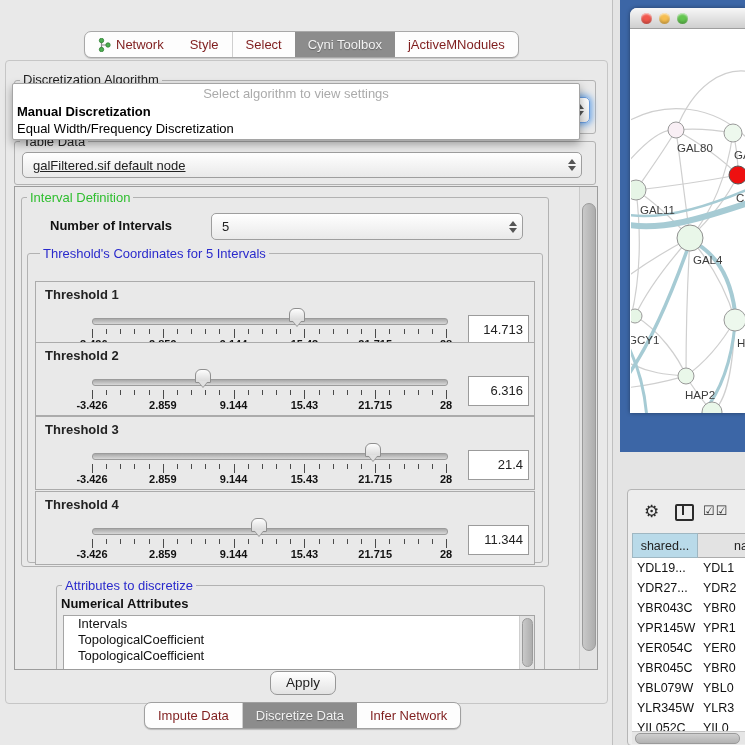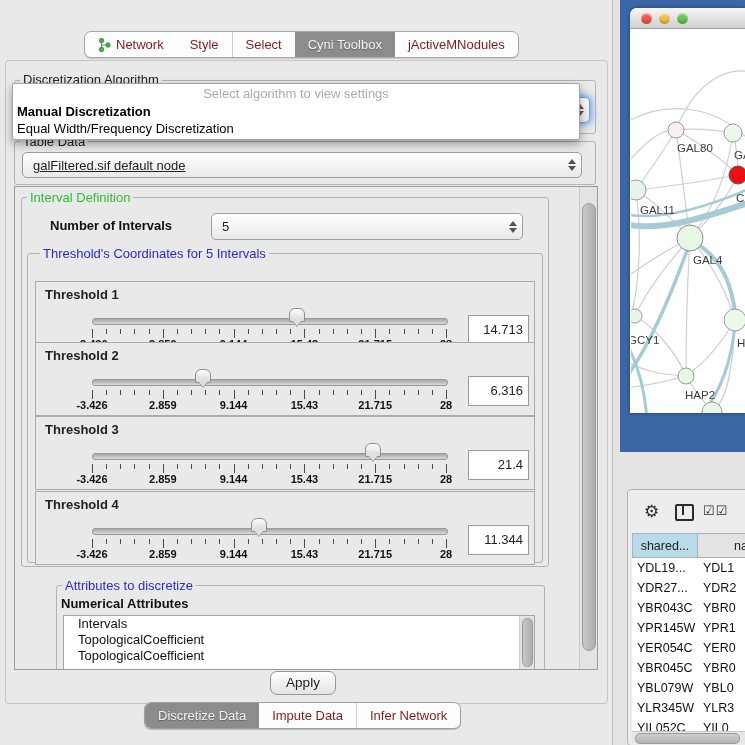--- a/index.html
+++ b/index.html
@@ -342,25 +342,25 @@
       </div>
 
       <div class="vscroll-channel">
         <div class="vscroll-thumb" style="top:16px;height:446px;"></div>
       </div>
     </div>
 
     <div class="push-btn" style="left:270px;top:671px;width:64px;height:22px;line-height:22px;">Apply</div>
 
     <div id="bottom-tabs" class="abs">
+      <div class="tab">
+          <span>Impute Data</span>
+        </div>
       <div class="tab selected">
           <span>Discretize Data</span>
-        </div>
-      <div class="tab">
-          <span>Impute Data</span>
         </div>
       <div class="tab">
           <span>Infer Network</span>
         </div>
     </div>
   </div>
 
   <div id="net-window" class="abs">
     <div id="mac-window" class="abs" style="left:10px;top:8px;">
       <div id="mac-titlebar" class="abs">

